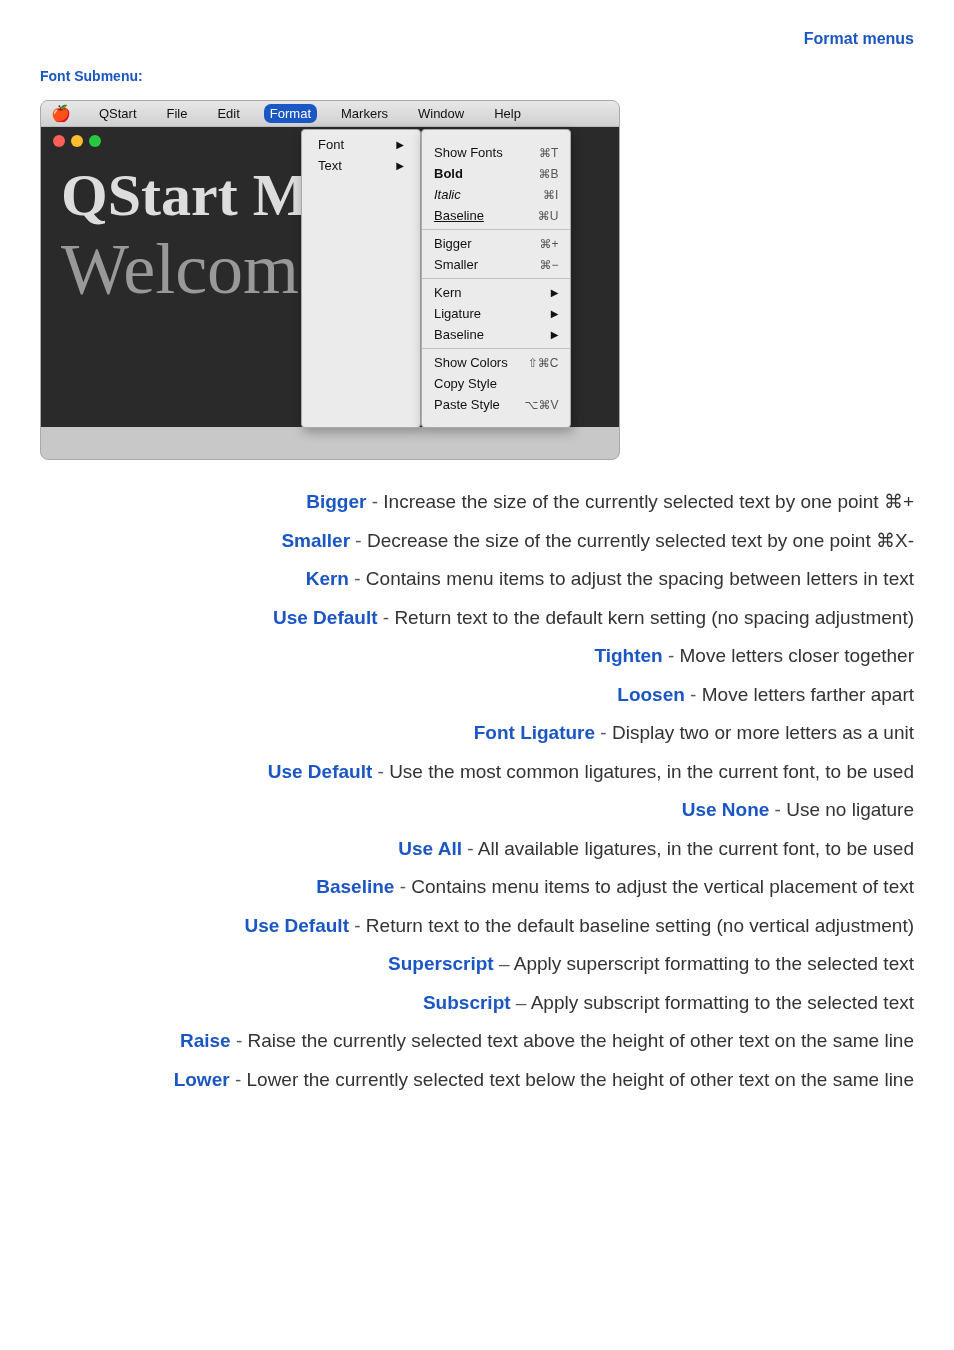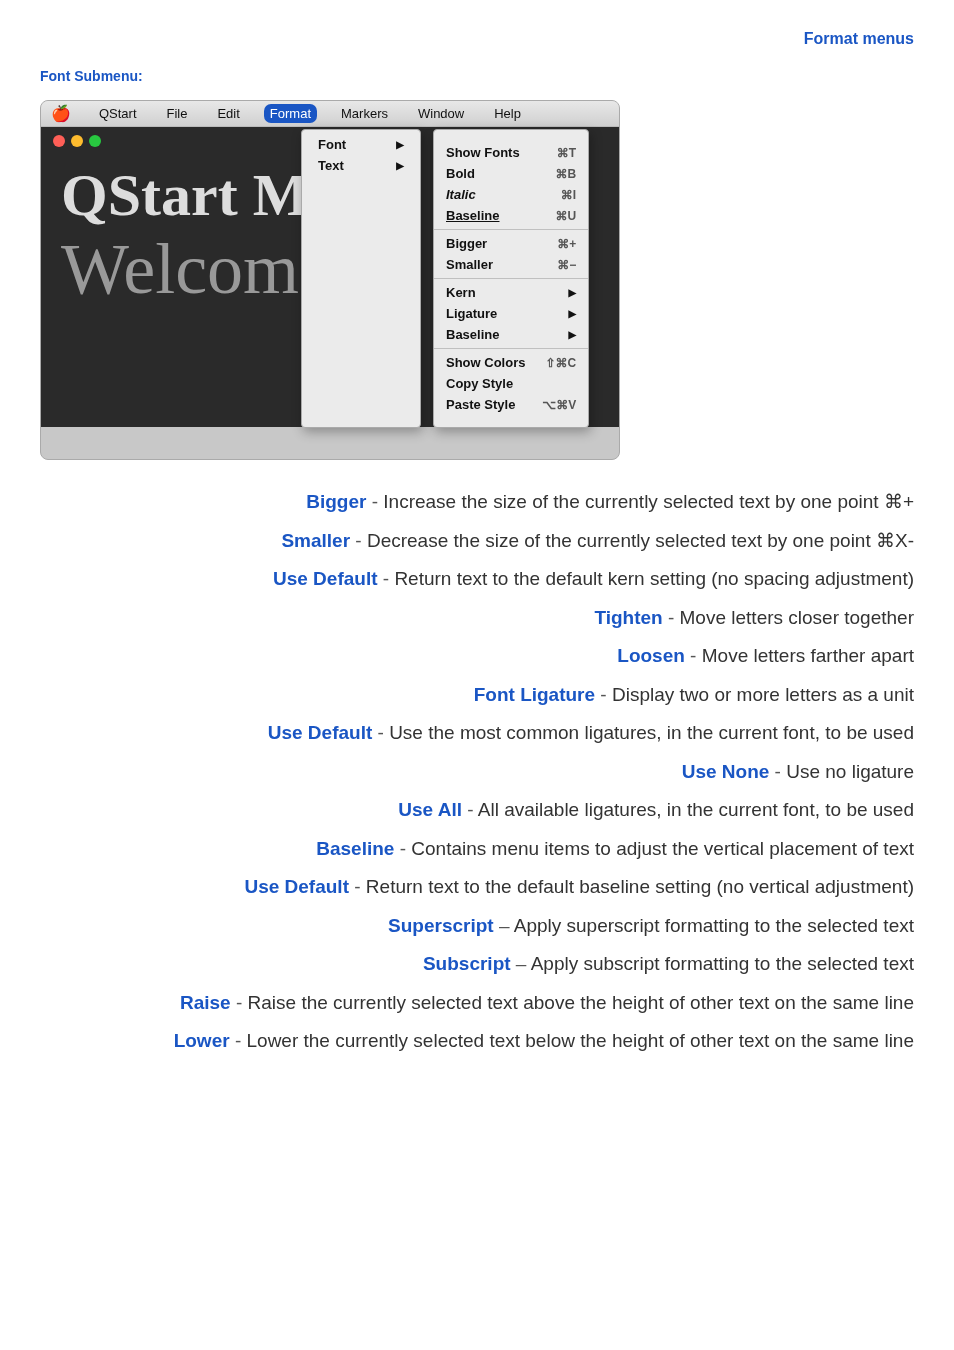--- a/index.html
+++ b/index.html
@@ -117,22 +117,21 @@
       line-height: 1;
     }
 
     
     .dropdown-overlay {
       position: absolute;
       top: 28px;
       left: 260px;
       z-index: 10;
       display: flex;
-      gap: 12px;
-      font-weight: bold;
+      gap: 0;
     }
 
     .dropdown-menu {
       background: #ebebeb;
       border: 1px solid #aaa;
       border-radius: 4px;
       box-shadow: 2px 4px 12px rgba(0,0,0,0.3);
       min-width: 120px;
       padding: 4px 0;
     }
@@ -304,20 +303,21 @@
         <span>Paste Style</span>
         <span class="shortcut">⌥⌘V</span>
       </div>
     </div>
   </div>
 </div>
 
 <div class="desc-list" id="desc-list">
     <div class="desc-item"><span class="term">Bigger</span><span class="separator-line"> - </span><span class="desc-text">Increase the size of the currently selected text by one point ⌘+</span></div>
     <div class="desc-item"><span class="term">Smaller</span><span class="separator-line"> - </span><span class="desc-text">Decrease the size of the currently selected text by one point ⌘X-</span></div>
+    <div class="desc-item"><span class="term">Kern</span><span class="separator-line"> - </span><span class="desc-text">Contains menu items to adjust the spacing between letters in text</span></div>
     <div class="desc-item indented"><span class="term">Use Default</span><span class="separator-line"> - </span><span class="desc-text">Return text to the default kern setting (no spacing adjustment)</span></div>
     <div class="desc-item indented"><span class="term">Tighten</span><span class="separator-line"> - </span><span class="desc-text">Move letters closer together</span></div>
     <div class="desc-item indented"><span class="term">Loosen</span><span class="separator-line"> - </span><span class="desc-text">Move letters farther apart</span></div>
     <div class="desc-item"><span class="term">Font Ligature</span><span class="separator-line"> - </span><span class="desc-text">Display two or more letters as a unit</span></div>
     <div class="desc-item indented"><span class="term">Use Default</span><span class="separator-line"> - </span><span class="desc-text">Use the most common ligatures, in the current font, to be used</span></div>
     <div class="desc-item indented"><span class="term">Use None</span><span class="separator-line"> - </span><span class="desc-text">Use no ligature</span></div>
     <div class="desc-item indented"><span class="term">Use All</span><span class="separator-line"> - </span><span class="desc-text">All available ligatures, in the current font, to be used</span></div>
     <div class="desc-item"><span class="term">Baseline</span><span class="separator-line"> - </span><span class="desc-text">Contains menu items to adjust the vertical placement of text</span></div>
     <div class="desc-item indented"><span class="term">Use Default</span><span class="separator-line"> - </span><span class="desc-text">Return text to the default baseline setting (no vertical adjustment)</span></div>
     <div class="desc-item indented"><span class="term">Superscript</span><span class="separator-line"> – </span><span class="desc-text">Apply superscript formatting to the selected text</span></div>

